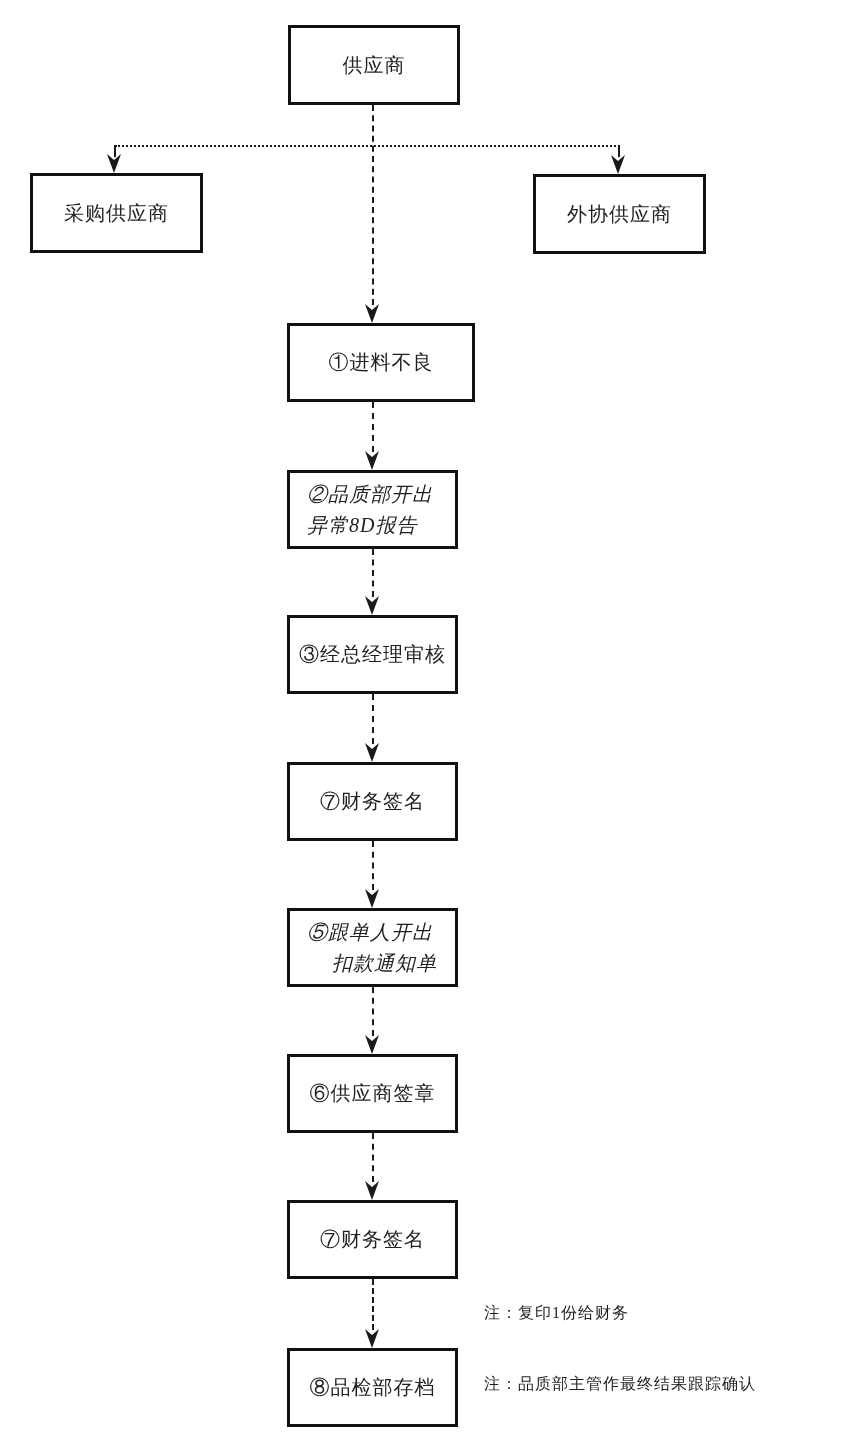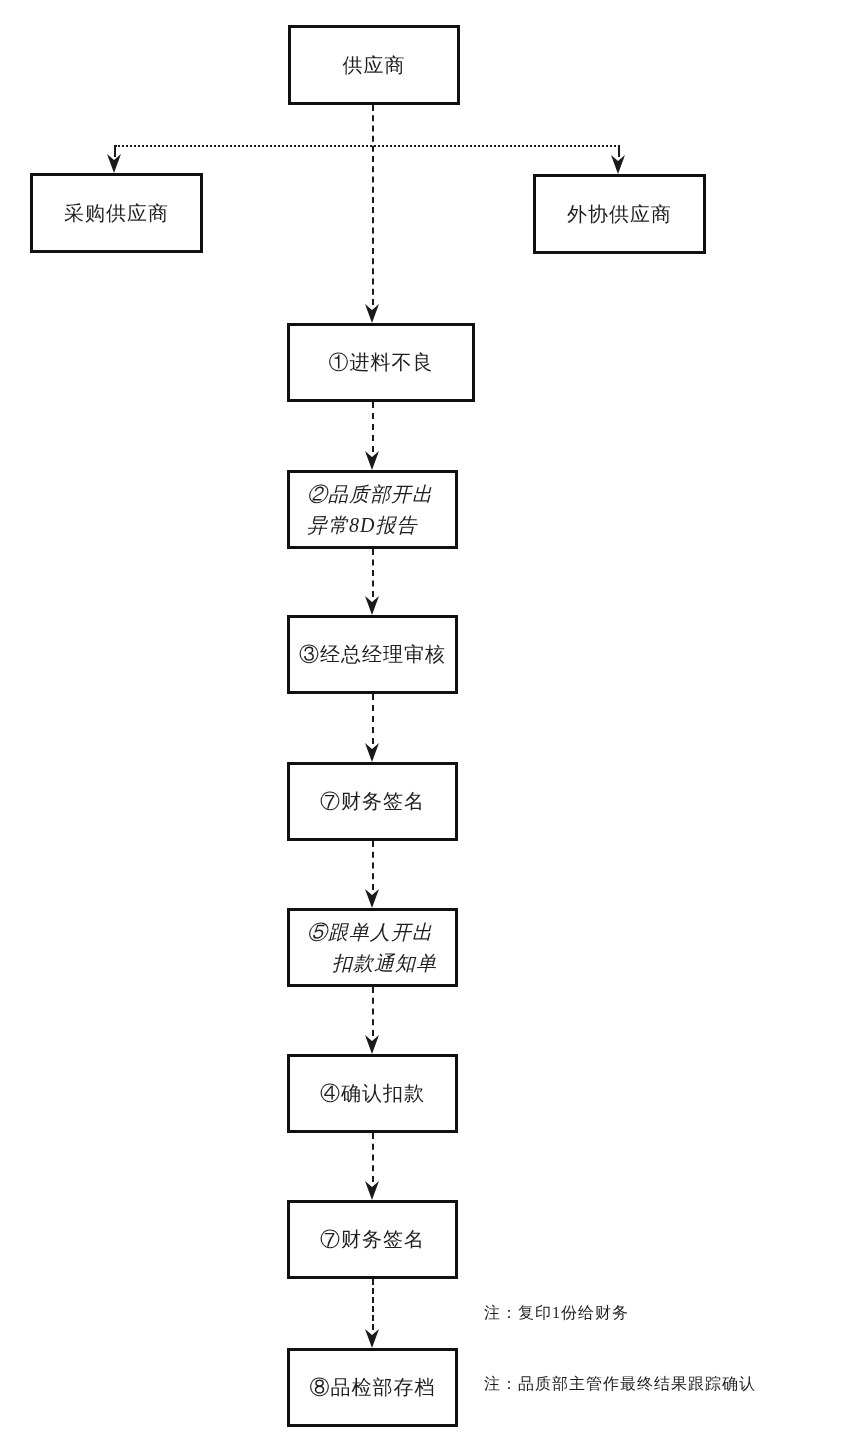--- a/index.html
+++ b/index.html
@@ -150,21 +150,21 @@
   </div>
 
   <div class="vline" style="left:372px;top:987px;height:49px;"></div>
   <div class="arrow" style="left:365px;top:1035px;">
     <svg width="14" height="19" viewBox="0 0 14 19">
         <polygon points="0,0 7,6 14,0 7,19" fill="#1a1a1a"></polygon>
       </svg>
   </div>
 
   <div class="node" style="left:287px;top:1054px;width:171px;height:79px;">
-    <span>④确认扣款</span>
+    <span>⑥供应商签章</span>
   </div>
 
   <div class="vline" style="left:372px;top:1133px;height:49px;"></div>
   <div class="arrow" style="left:365px;top:1181px;">
     <svg width="14" height="19" viewBox="0 0 14 19">
         <polygon points="0,0 7,6 14,0 7,19" fill="#1a1a1a"></polygon>
       </svg>
   </div>
 
   <div class="node" style="left:287px;top:1200px;width:171px;height:79px;">

